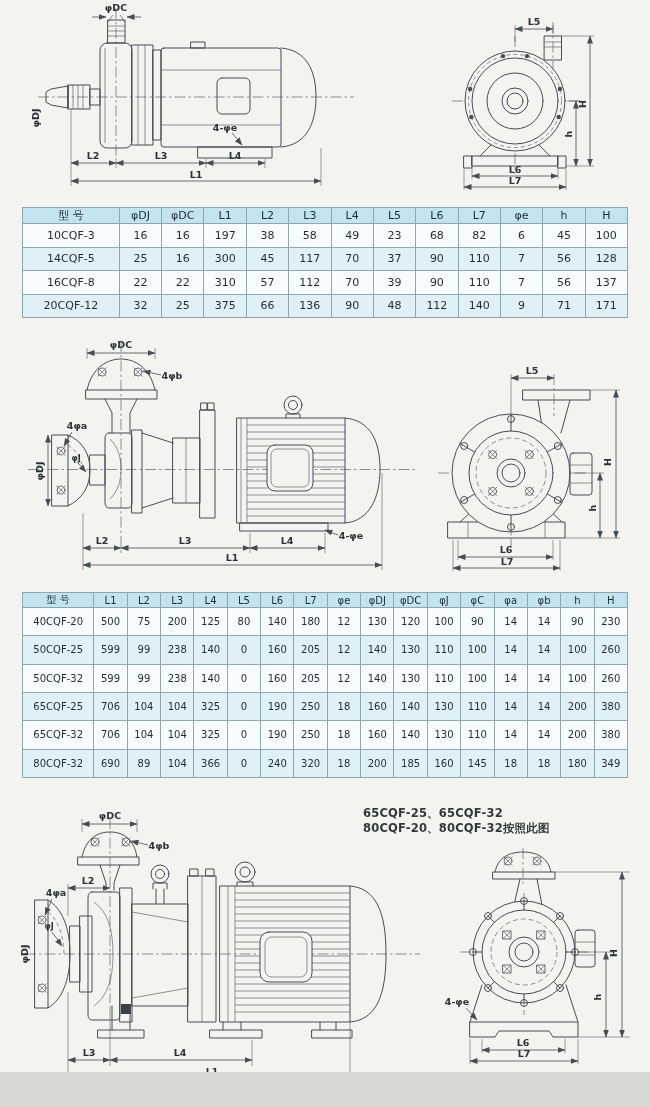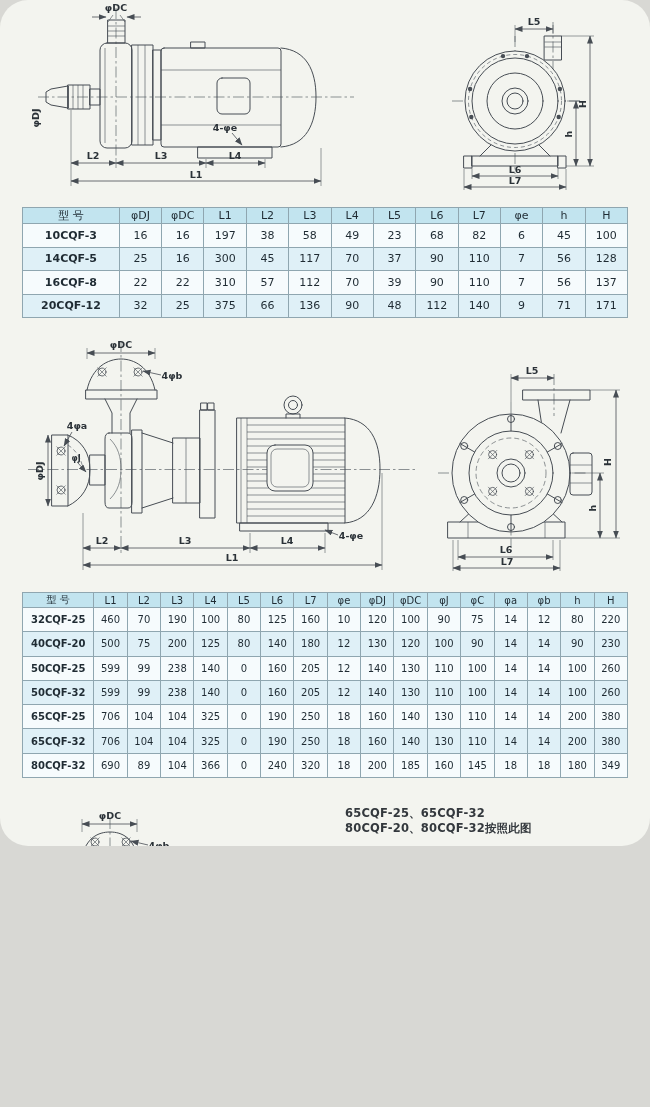--- a/index.html
+++ b/index.html
@@ -1,17 +1,17 @@
 <!DOCTYPE html>
 <html><head>
 <meta charset="utf-8">
 <style>
   html,body{margin:0;padding:0;}
   body{background:#d8d8d4;font-family:"DejaVu Sans","Liberation Sans",sans-serif;}
-  .page{position:relative;width:650px;height:846px;background:#f3f4ef;overflow:hidden;margin:0 auto;border-radius:28px;}
+  .page{position:relative;width:650px;height:1072px;background:#f3f4ef;overflow:hidden;margin:0 auto;}
   .abs{position:absolute;}
   
   svg{overflow:visible;}
   .ln{fill:none;stroke:#474d54;stroke-width:1;stroke-linejoin:round;stroke-linecap:round;}
   .lnt{fill:none;stroke:#474d54;stroke-width:.6;}
   .cl{fill:none;stroke:#5d646b;stroke-width:.7;stroke-dasharray:11 3 2.5 3;}
   .dsh{fill:none;stroke:#5d646b;stroke-width:.7;stroke-dasharray:4 3;}
   .dim{fill:none;stroke:#474d54;stroke-width:.8;}
   .ext{fill:none;stroke:#474d54;stroke-width:.55;}
   .fw{fill:#f3f4ef;}
@@ -19,21 +19,21 @@
   text.lbl{font:600 9.5px "DejaVu Sans",sans-serif;fill:#2b3238;}
   text.sm{font:600 8px "DejaVu Sans",sans-serif;fill:#2b3238;}
   
   table.dims{border-collapse:collapse;table-layout:fixed;width:100%;height:100%;
     background:#f6fbfd;border:1.4px solid #7d98a6;}
   table.dims th,table.dims td{border:1px solid #8fa6b0;text-align:center;vertical-align:middle;
     color:#1f2b33;padding:0;overflow:hidden;white-space:nowrap;}
   table.dims thead th{background:#c2e4ef;font-weight:400;}
   table.dims tbody tr:nth-child(even){background:#dff0f7;}
   table.dims tbody tr:nth-child(odd){background:#f6fbfd;}
-  table.dims td:first-child{font-weight:700;margin-left:16px;}
+  table.dims td:first-child{font-weight:400;margin-left:16px;}
   #table1-wrap table{font-size:11px;}
   #table1-wrap th{font-size:11px;}
   #table2-wrap table{font-size:10px;}
   #table2-wrap th{font-size:10px;}
   .col-model1{width:16%;} .col-v1{width:7%;}
   .col-model2{width:11.8%;} .col-v2{width:5.5125%;}
   
   .note{font:700 11.5px/15px "DejaVu Sans",sans-serif;color:#33383d;letter-spacing:.2px;}
 </style>
 </head>
@@ -402,39 +402,20 @@
             <th>φJ</th>
             <th>φC</th>
             <th>φa</th>
             <th>φb</th>
             <th>h</th>
             <th>H</th>
           </tr>
         </thead>
       <tbody>
           <tr>
-            <td>32CQF-25</td>
-            <td>460</td>
-            <td>70</td>
-            <td>190</td>
-            <td>100</td>
-            <td>80</td>
-            <td>125</td>
-            <td>160</td>
-            <td>10</td>
-            <td>120</td>
-            <td>100</td>
-            <td>90</td>
-            <td>75</td>
-            <td>14</td>
-            <td>12</td>
-            <td>80</td>
-            <td>220</td>
-          </tr>
-          <tr>
             <td>40CQF-20</td>
             <td>500</td>
             <td>75</td>
             <td>200</td>
             <td>125</td>
             <td>80</td>
             <td>140</td>
             <td>180</td>
             <td>12</td>
             <td>130</td>
@@ -538,21 +519,21 @@
             <td>145</td>
             <td>18</td>
             <td>18</td>
             <td>180</td>
             <td>349</td>
           </tr>
         </tbody>
     </table>
   </div>
 
-  <div class="abs note" style="left:345px;top:806px">
+  <div class="abs note" style="left:363px;top:806px">
     <div>65CQF-25、65CQF-32</div>
     <div>80CQF-20、80CQF-32按照此图</div>
   </div>
 
   <svg class="abs" style="left:20px;top:808px" width="420" height="292" viewBox="0 0 420 292">
     <line class="cl" x1="5" y1="146" x2="400" y2="146"></line>
     <line class="cl" x1="90" y1="10" x2="90" y2="195"></line>
 
     <path class="ln" d="M62,49 C66,30 78,24 90,24 C102,24 114,30 117,49"></path>
     <rect class="ln" x="58" y="49" width="61" height="8"></rect>

